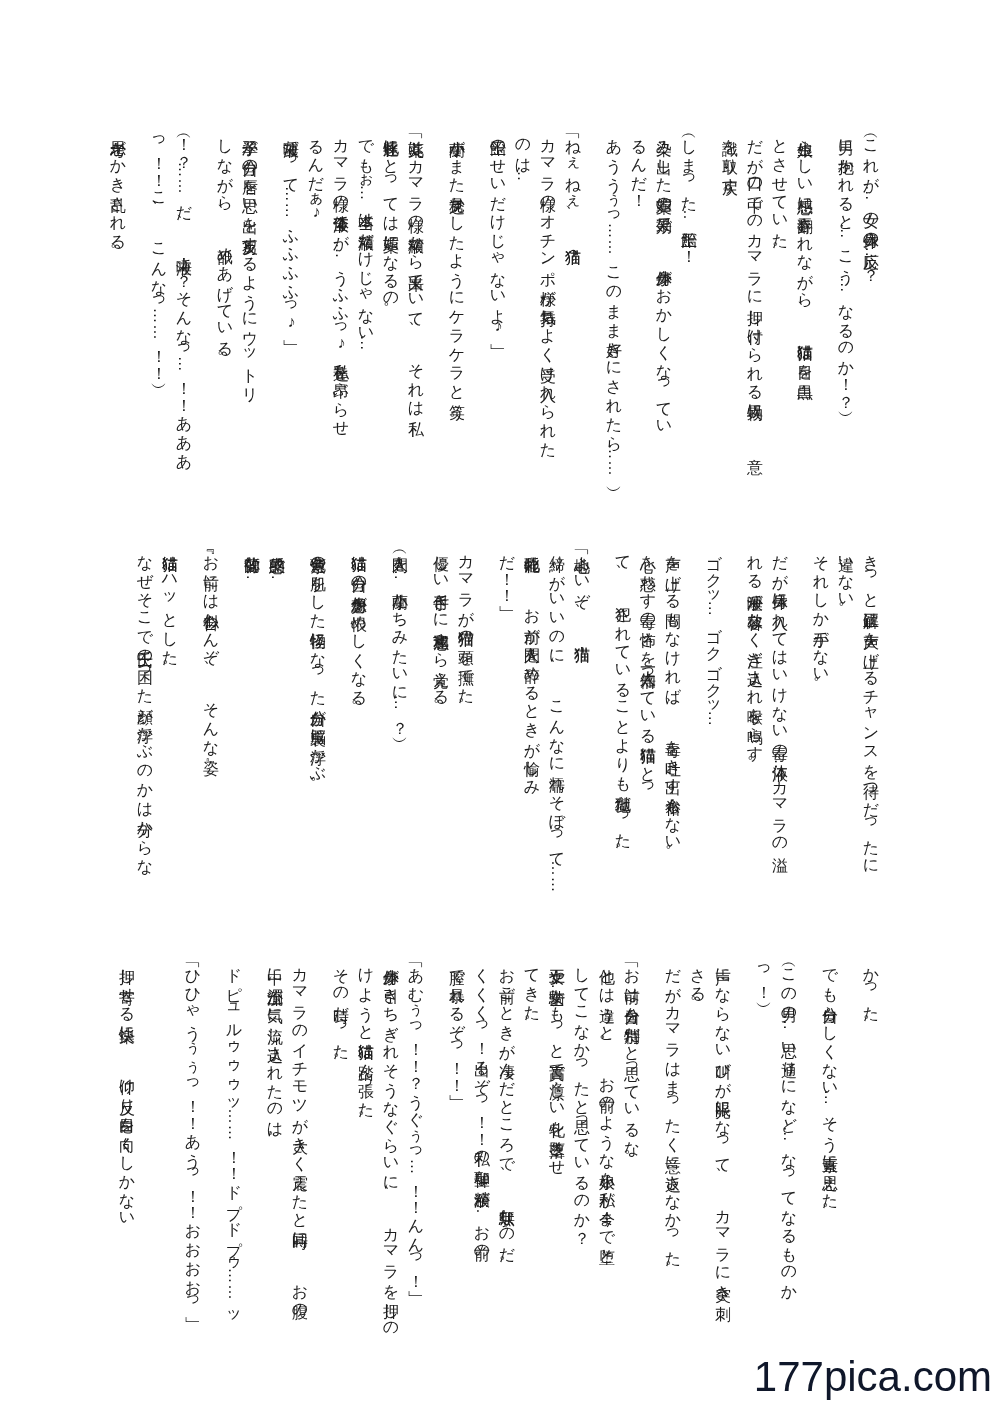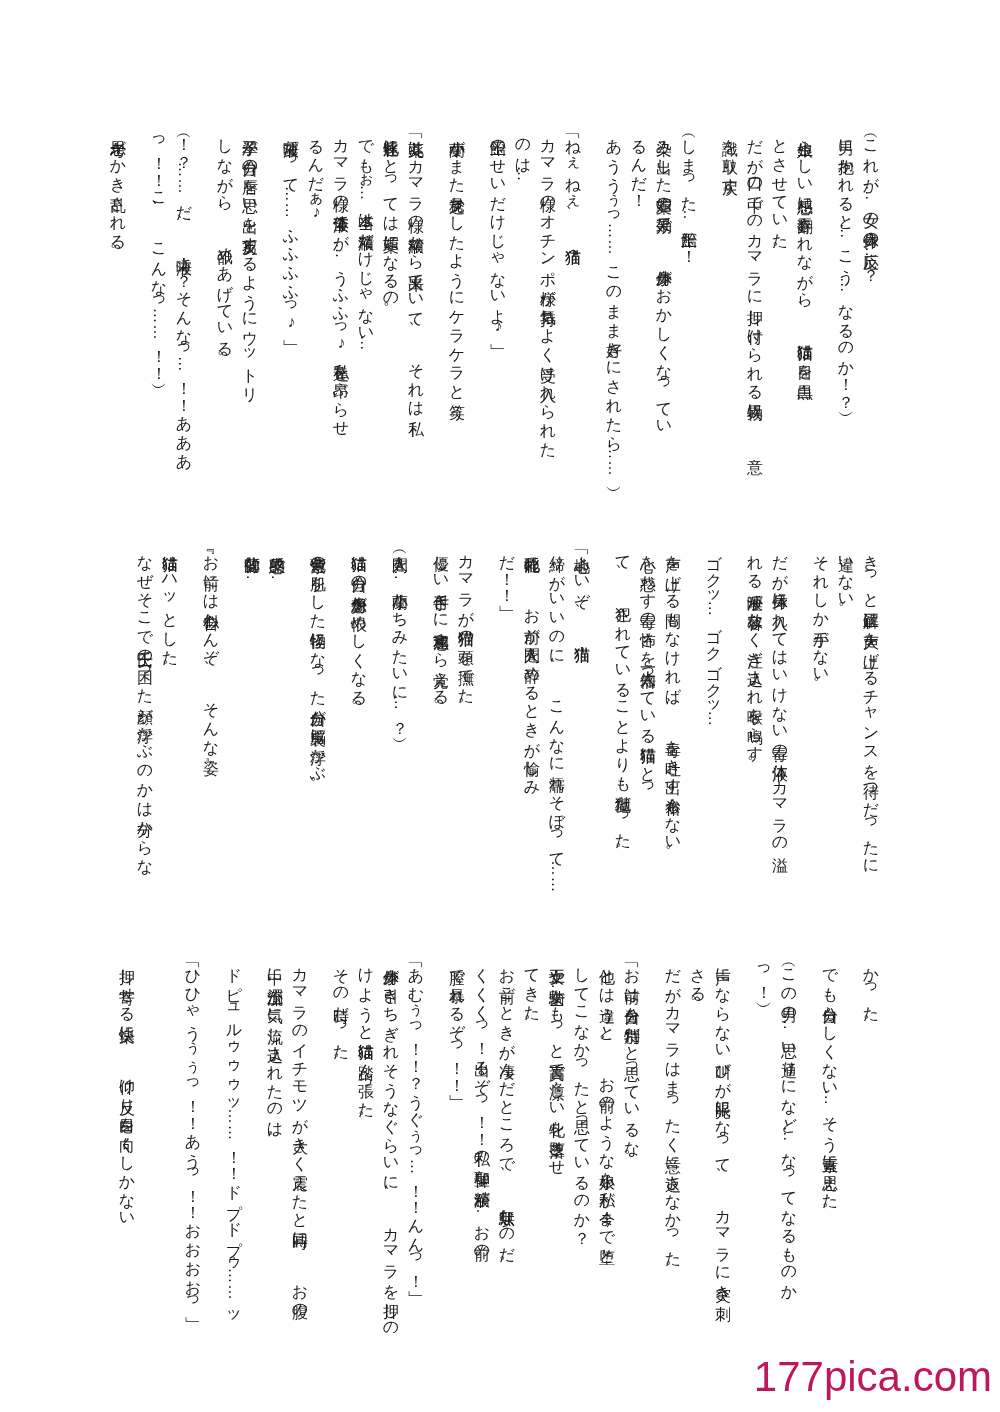--- a/index.html
+++ b/index.html
@@ -184,14 +184,14 @@
         <div class="line">ドピュルゥゥゥッ……！！ドプドプゥ……ッ</div>
       </div>
       <div class="block">
         <div class="line">「ひひゃうぅぅっ！！あうっ！！おおおおっ」</div>
         <div class="line">　</div>
       </div>
       <div class="block">
         <div class="line">押し寄せる快楽に、　仰け反り白目を向くしかない</div>
       </div>
     </div>
-  <div class="watermark" style="color: #be185d;">177pica.com</div>
+  <div class="watermark" style="color: #0f172a;">177pica.com</div>
 </div>
 
 </body></html>

